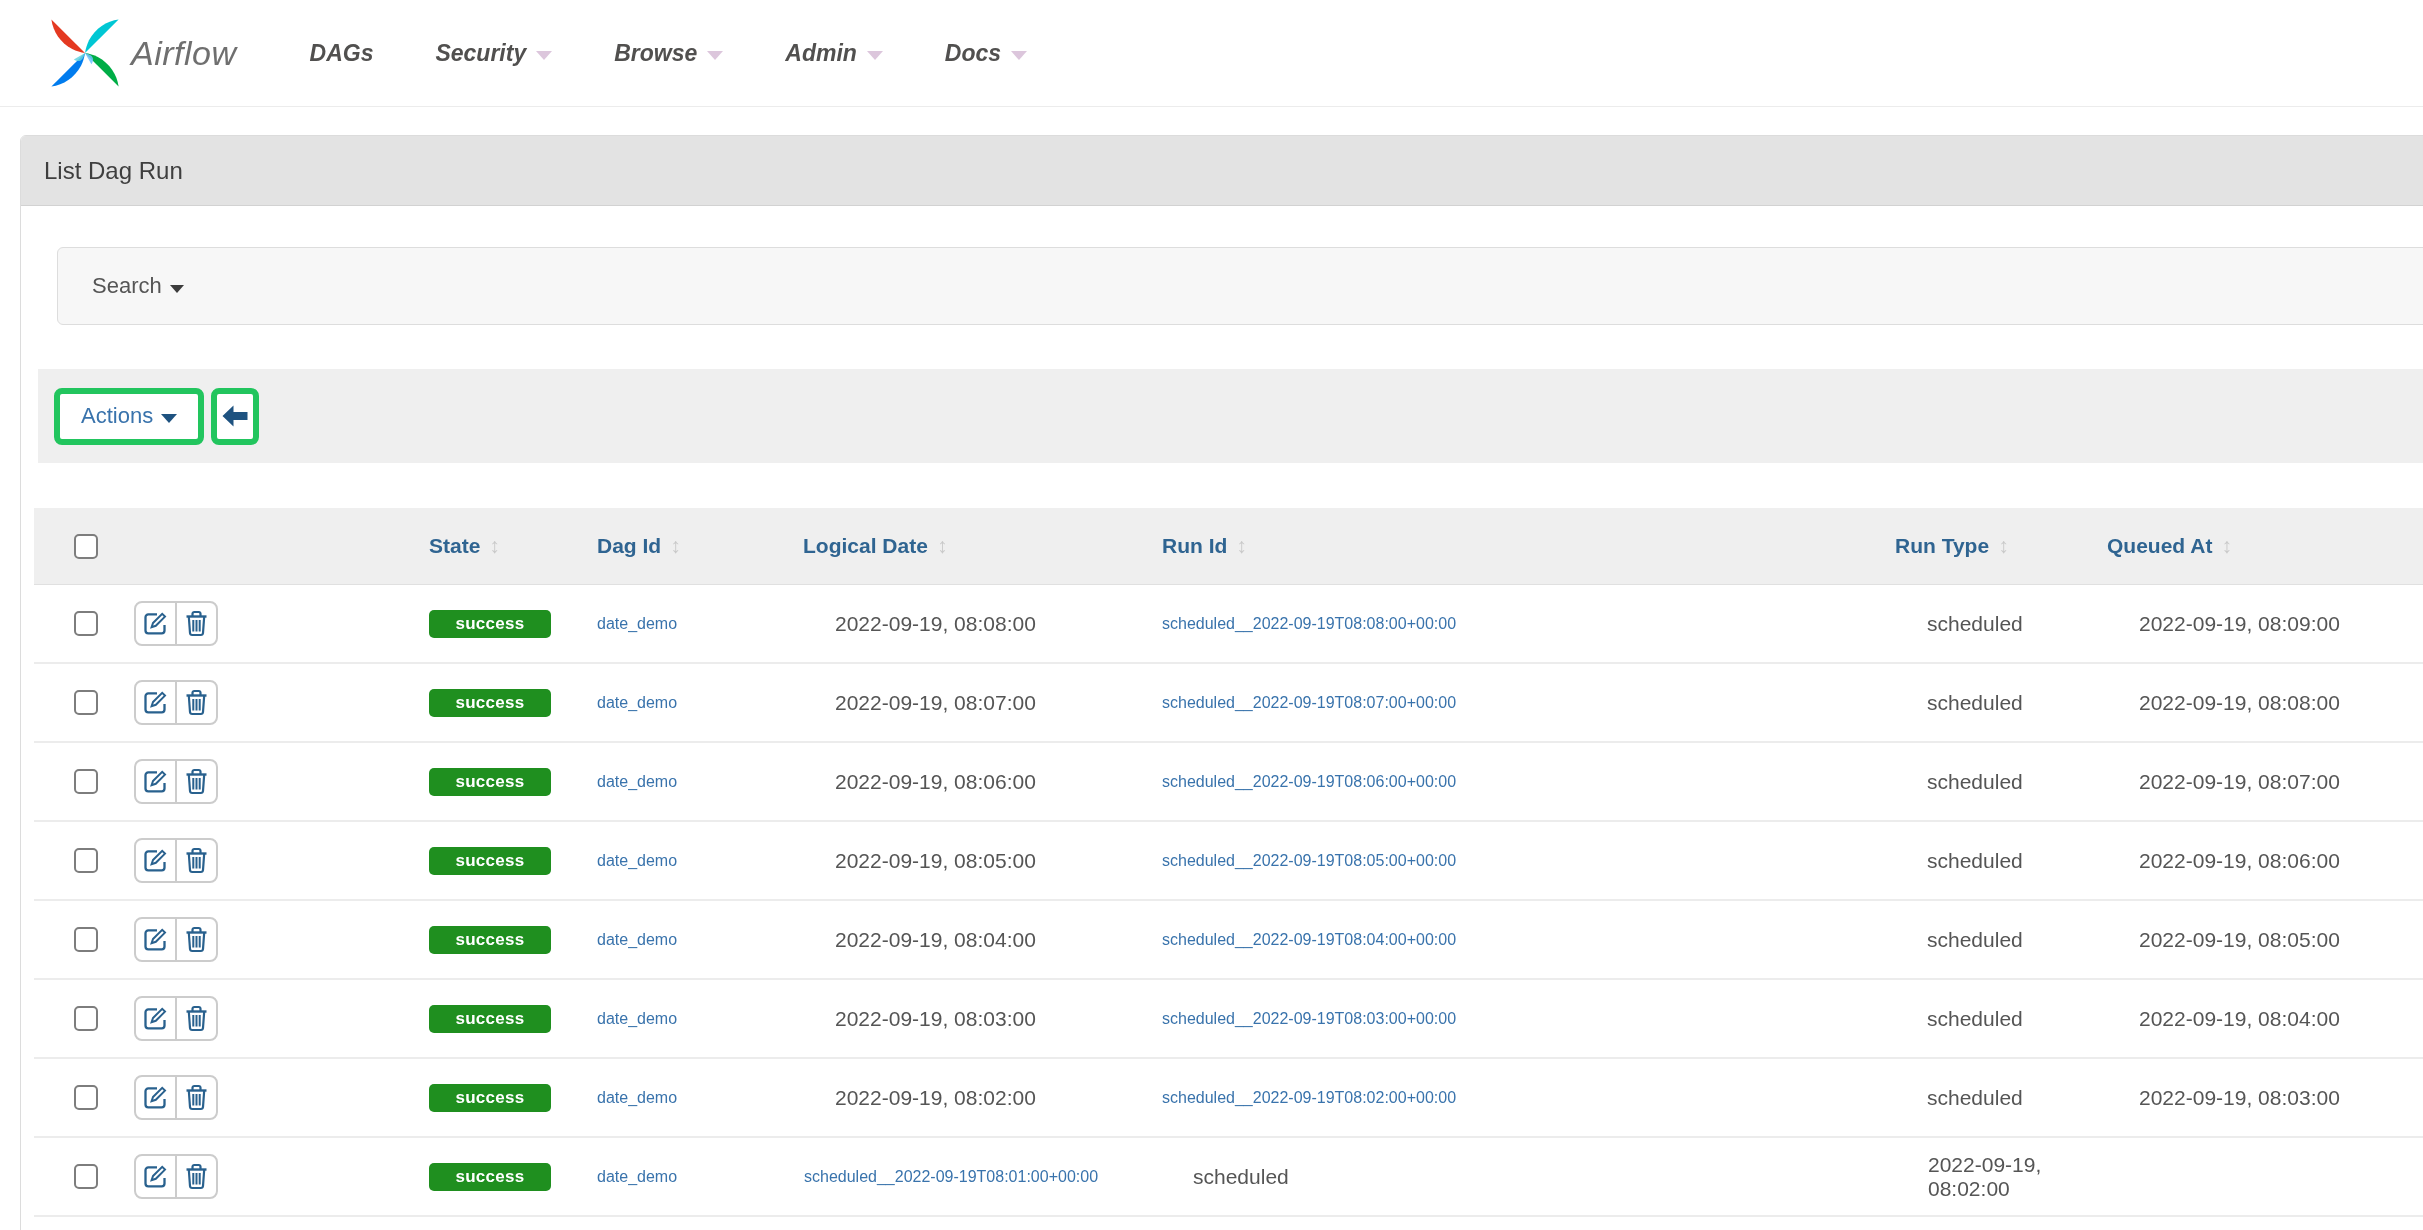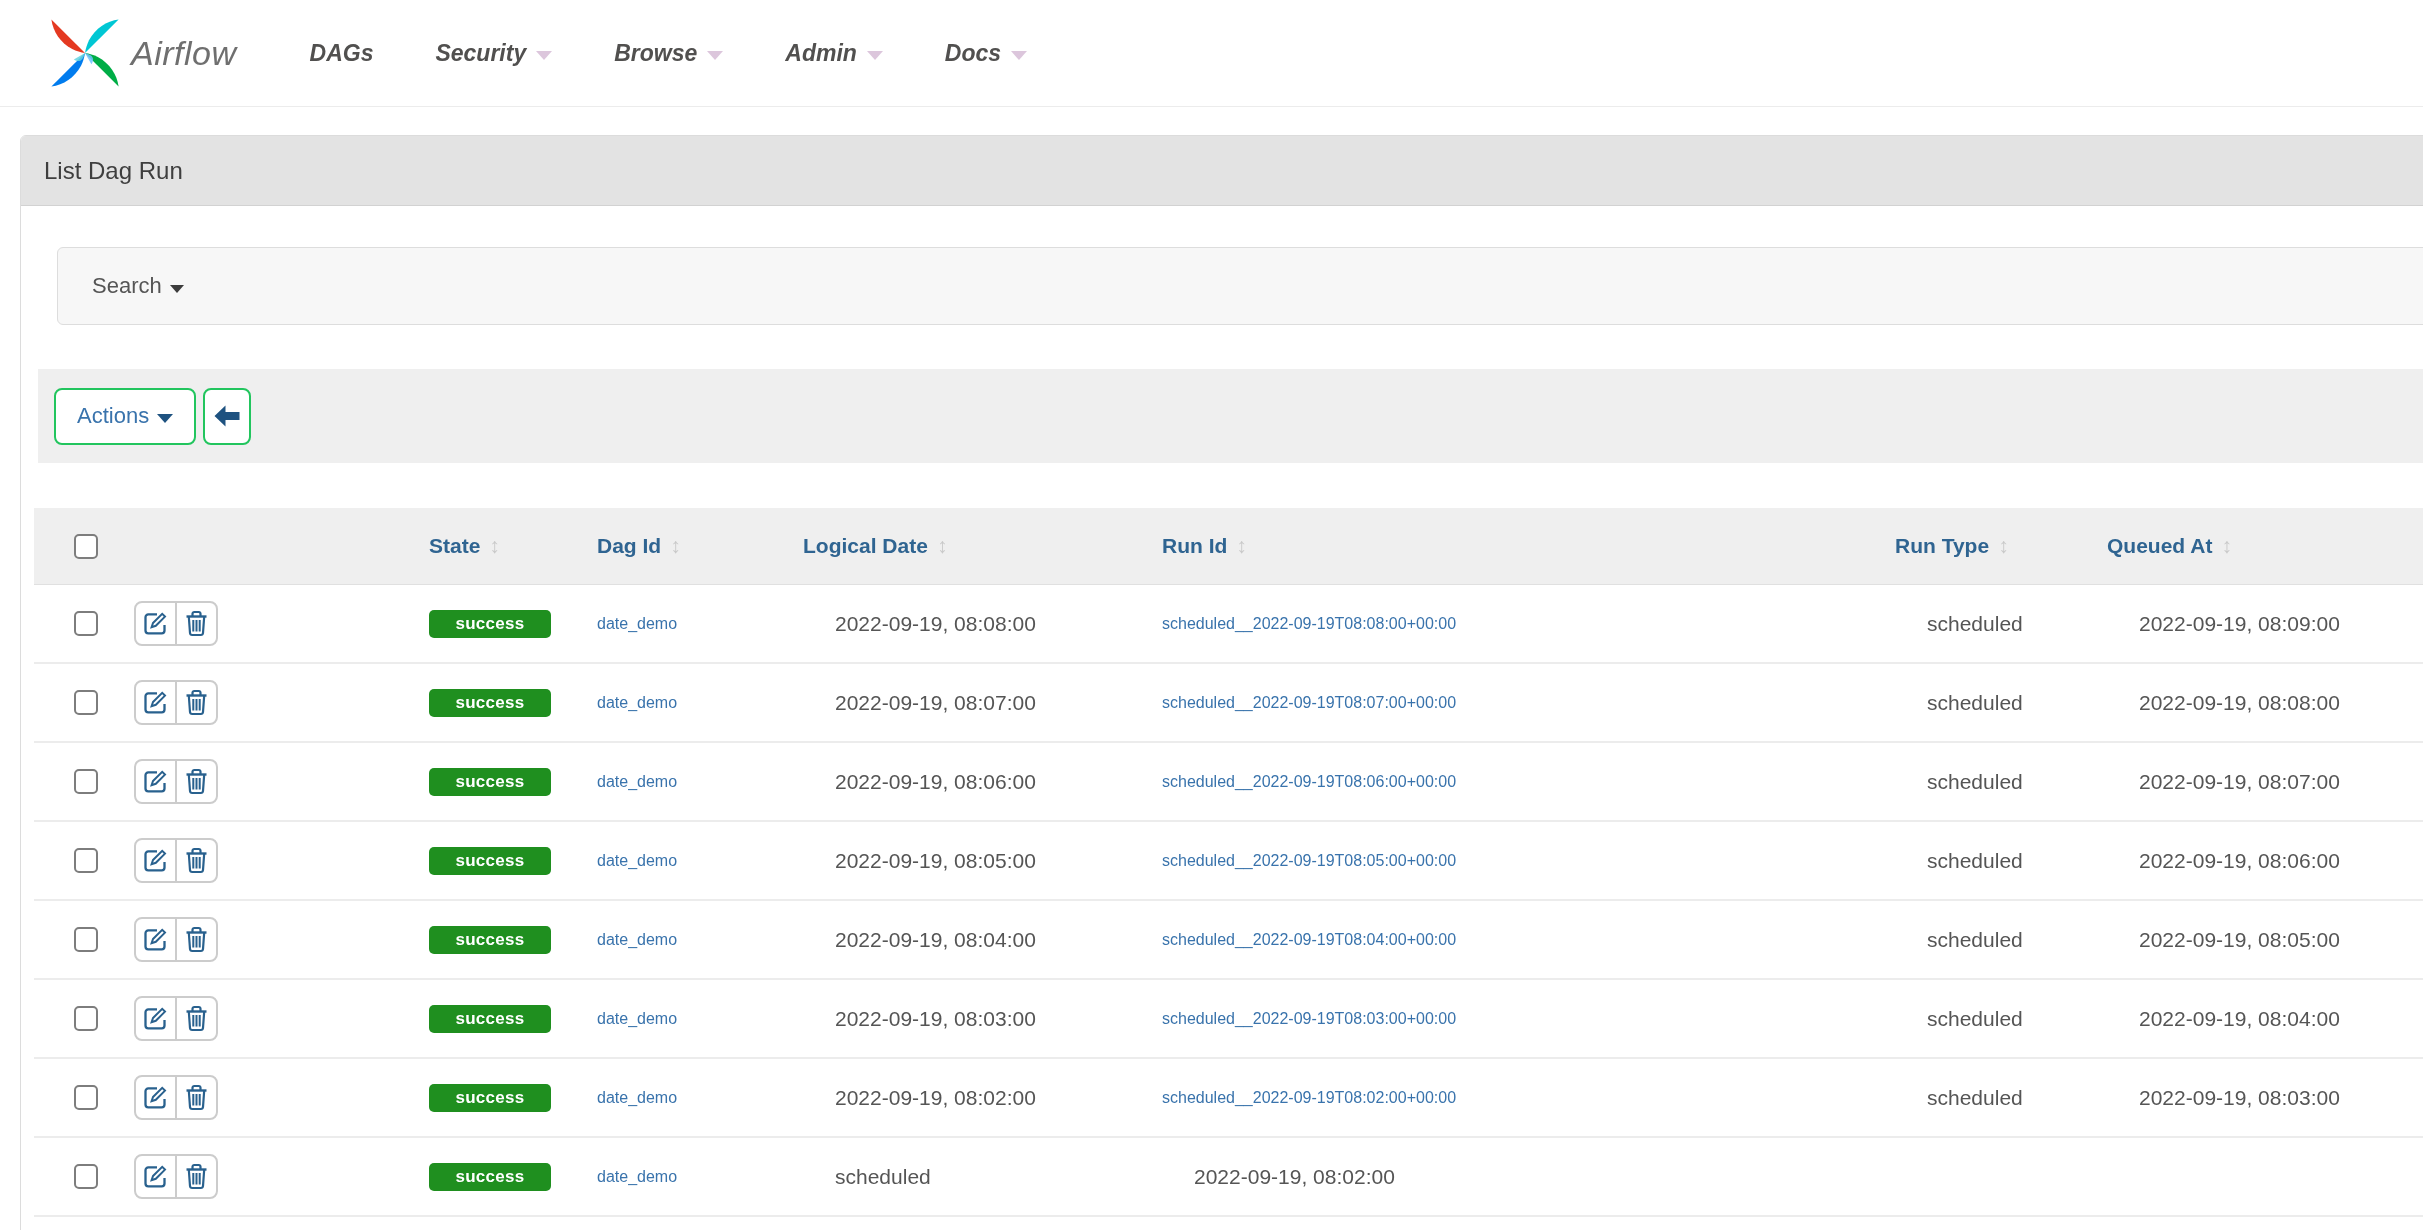--- a/index.html
+++ b/index.html
@@ -31,21 +31,21 @@
     background:#f7f7f7; border:1px solid #ddd; border-radius:6px;
     display:flex; align-items:center; padding-left:34px; cursor:pointer; }
   .search-label { font-size:22px; color:#555; }
   .caret-dark { width:0; height:0; border-left:7px solid transparent;
     border-right:7px solid transparent; border-top:8px solid #3c3c3c;
     display:inline-block; margin-left:8px; margin-top:6px; }
 
   
   .toolbar { margin:44px 0 0 17px; width:2440px; height:94px; background:#efefef;
     display:flex; align-items:center; padding-left:16px; }
-  .btn { background:#fff; border:2px solid #22c55e; border-radius:8px;
+  .btn { background:#fff; border:6px solid #22c55e; border-radius:8px;
     display:inline-flex; align-items:center; justify-content:center; cursor:pointer; }
   .btn-actions { height:57px; padding:0 21px; font-size:22px; color:var(--link); }
   .caret-blue { width:0; height:0; border-left:8px solid transparent;
     border-right:8px solid transparent; border-top:9px solid #1e5280;
     display:inline-block; margin-left:8px; margin-top:4px; }
   .btn-back { height:57px; width:48px; margin-left:7px; }
 
   
   .table { margin:45px 0 0 13px; width:2450px; }
   .tr { display:grid; grid-template-columns:100px 282px 168px 207px 358px 734px 211px 1fr; }
@@ -480,20 +480,23 @@
           </svg>
         </div>
       </div>
     </div>
     <div class="td c2">
             <span class="badge-success">success</span>
           </div>
     <div class="td c3">
             <a class="link">date_demo</a>
           </div>
+    <div class="td c5">
+            <a class="link">scheduled__2022-09-19T08:01:00+00:00</a>
+          </div>
     <div class="td c6">
             <span class="cell-text">scheduled</span>
           </div>
     <div class="td c7">
             <span class="cell-text">2022-09-19, 08:02:00</span>
           </div>
   </div>
 </div>
   </div>
 </div>

